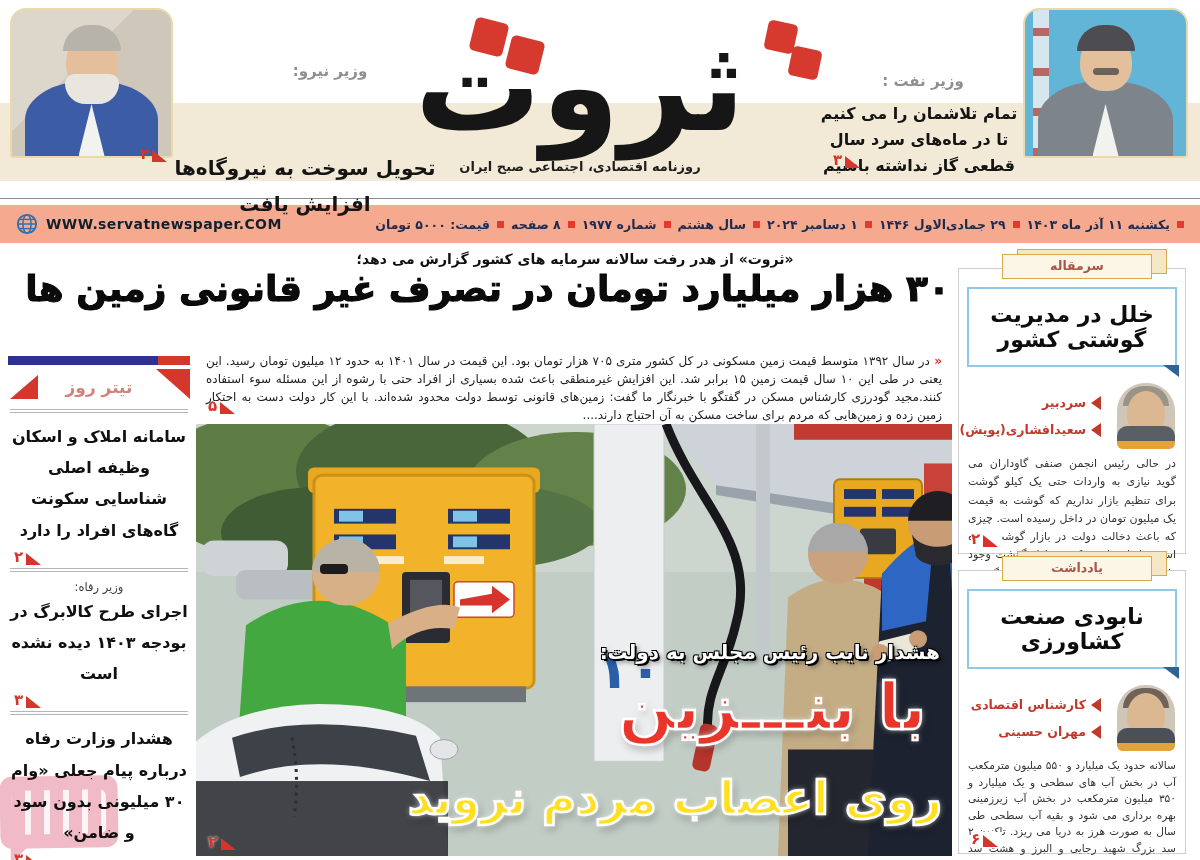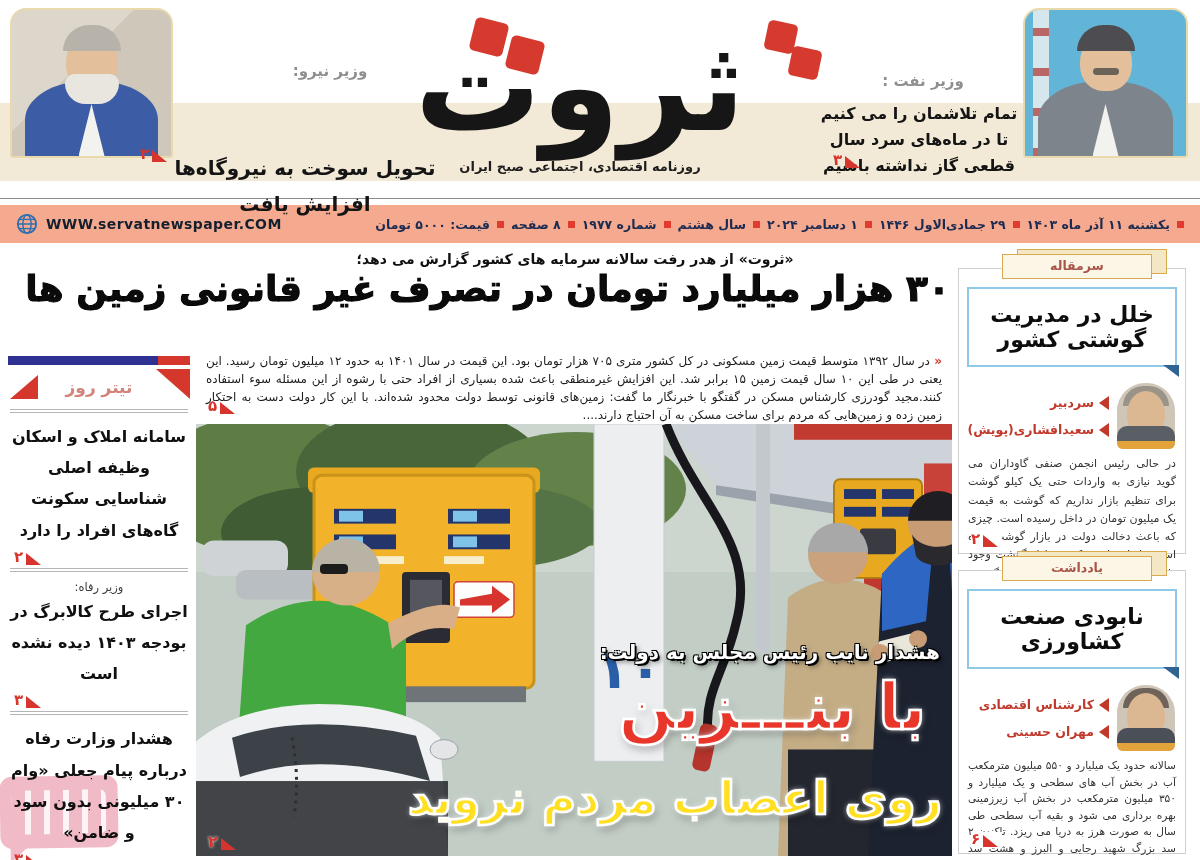--- a/index.html
+++ b/index.html
@@ -89,21 +89,21 @@
   .ph-marker .digit { text-shadow:0 0 3px #fff; font-size:16px; }
 
   
   .side-card { position:absolute; left:958px; width:228px; border:1px solid #cfcfcf; background:#fff; padding:6px 8px 4px; z-index:2; overflow:visible; }
   .card1 { top:268px; height:286px; }
   .card2 { top:570px; height:284px; }
   .tab { position:absolute; top:-15px; left:43px; width:150px; height:25px; line-height:22px; background:#fcf6e6; border:1.5px solid #d8a94e; text-align:center; font-size:12.5px; color:#a8554a; font-weight:700; z-index:4; }
   .tab-back { position:absolute; top:-20px; left:58px; width:150px; height:25px; background:#f4e7c3; border:1.5px solid #d8a94e; z-index:3; }
   .headline-box { position:relative; margin-top:12px; border:2px solid #90c8e8; padding:13px 4px; text-align:center; font-size:22px; font-weight:800; color:#0d0d0d; background:#fff; z-index:2; }
   .headline-box .fold { position:absolute; right:-4px; bottom:-12px; width:0; height:0; border-top:12px solid #2f6391; border-left:16px solid transparent; }
-  .author-row { display:flex; align-items:center; justify-content:flex-start; gap:8px; margin:16px 2px 4px;text-align:center; }
+  .author-row { display:flex; align-items:center; justify-content:flex-start; gap:16px; margin:16px 2px 4px;text-align:center; }
   .portrait { width:58px; height:66px; border-radius:28px 28px 6px 6px; position:relative; overflow:hidden; background:#cfc6b8; flex:0 0 auto; }
   .portrait .face { position:absolute; left:50%; top:8px; transform:translateX(-50%); width:38px; height:46px; border-radius:50% 50% 46% 46%; background:#dcb892; }
   .portrait .hair { position:absolute; left:50%; top:3px; transform:translateX(-50%); width:46px; height:20px; border-radius:22px 22px 0 0; }
   .portrait .shoulders { position:absolute; bottom:8px; left:0; right:0; height:15px; background:#5a5f66; border-radius:10px 10px 0 0; }
   .portrait .band { position:absolute; bottom:0; left:0; right:0; height:8px; background:#e2a43a; }
   .author-labels { flex:1; display:flex; flex-direction:column; gap:12px; align-items:flex-start; }
   .label-row { display:flex; align-items:center; gap:5px; }
   .red-arrow { width:0; height:0; border-right:10px solid #c0392b; border-top:7px solid transparent; border-bottom:7px solid transparent; flex:0 0 auto; }
   .author-label { color:#c0392b; font-size:12.5px; font-weight:700; }
   .card-body-text { margin:6px 1px 0; font-size:11px; line-height:1.66; text-align:justify; color:#333; }

